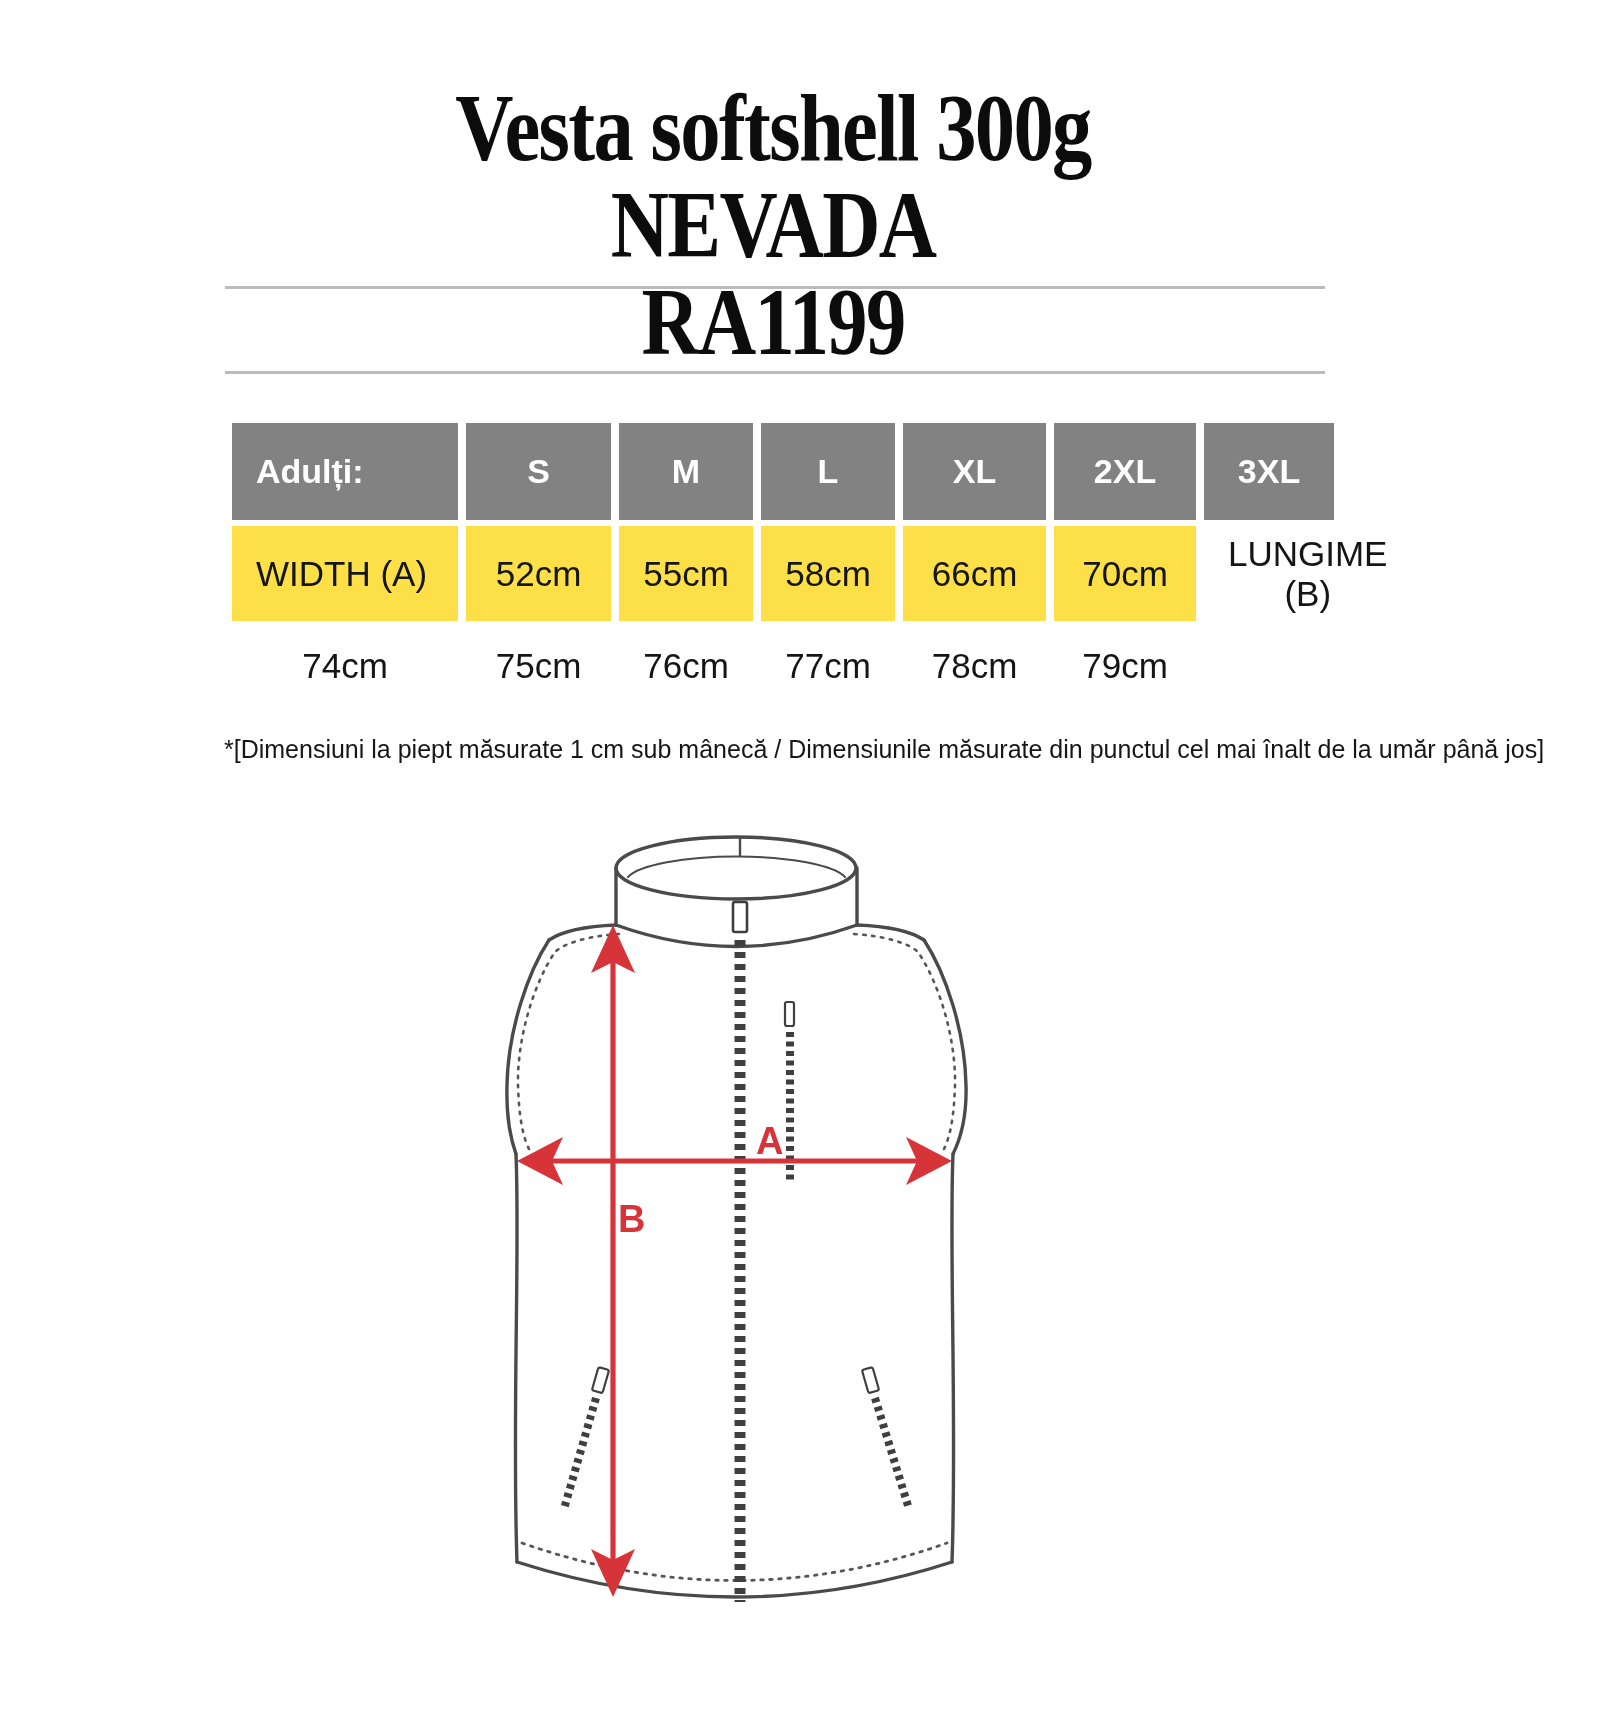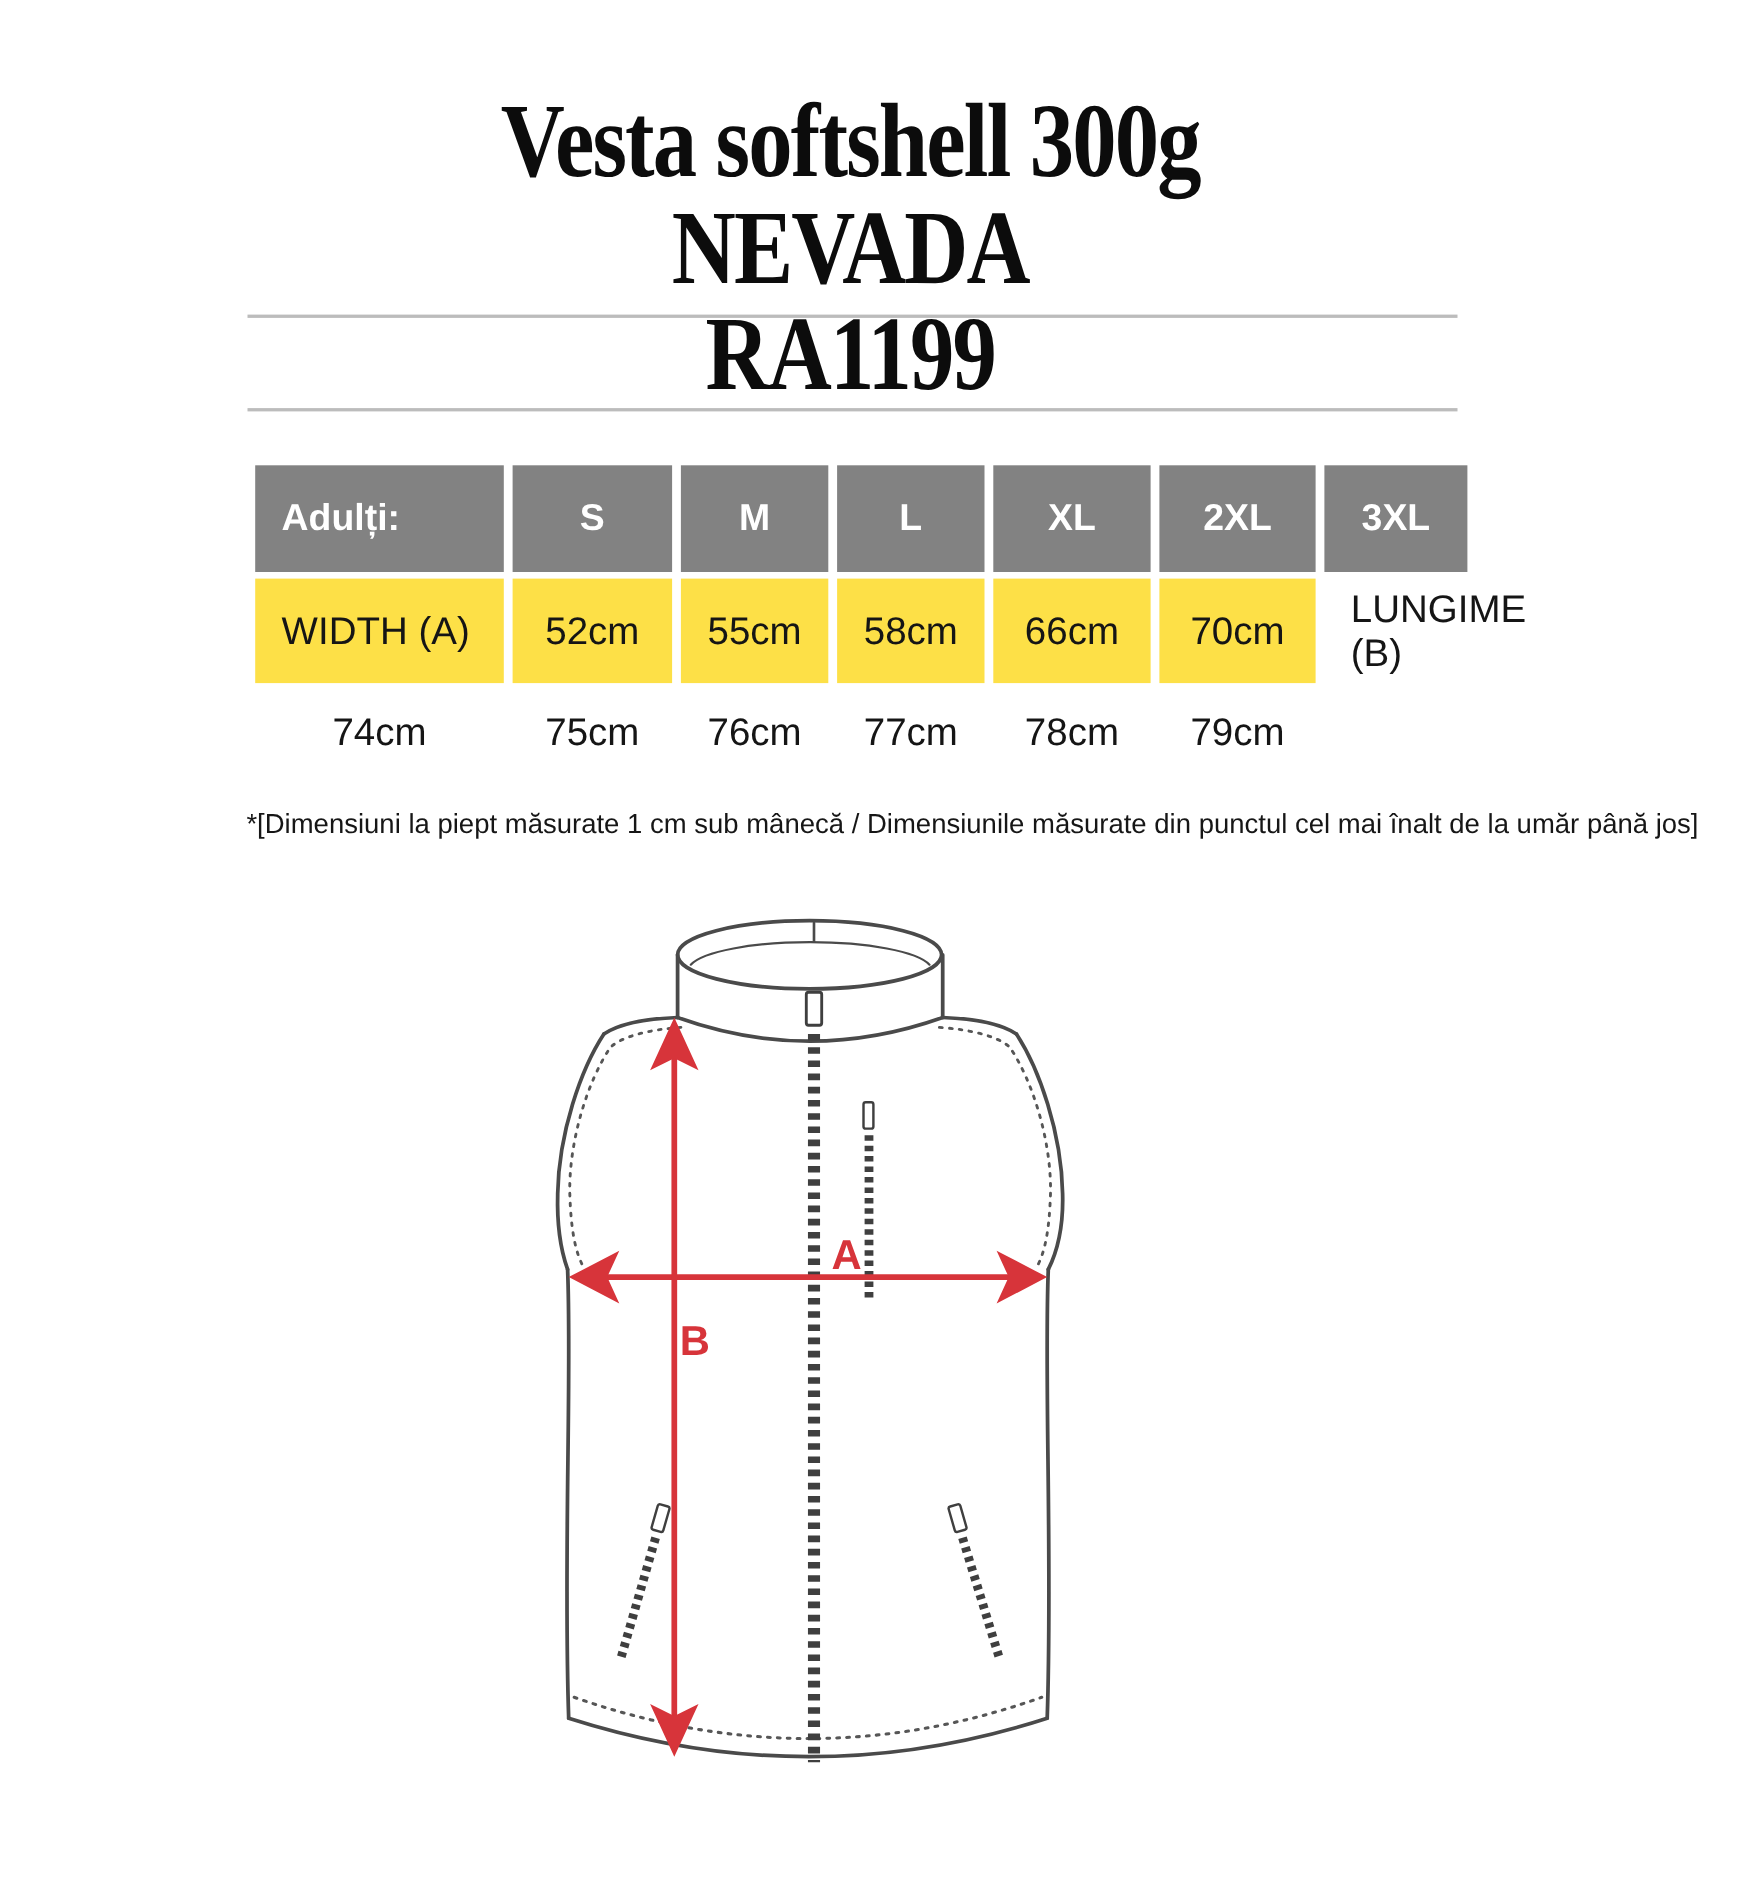--- a/index.html
+++ b/index.html
@@ -43,20 +43,21 @@
   .size-table {
     position: absolute; top: 423px; left: 22px;
     display: grid;
     grid-template-columns: 226px 145px 134px 134px 143px 142px 130px;
     grid-template-rows: 97px 95px 78px;
     column-gap: 8px; row-gap: 6px;
   }
   .cell {
     display: flex; align-items: center; justify-content: center;
     font-size: 35px;
+    text-align: center;
   }
   .cell.label { justify-content: flex-start; padding-left: 24px; }
   .cell.th { background: #828282; color: #ffffff; font-weight: bold; font-size: 34px; }
   .cell.light { background: #fde047; color: #151515; }
   .cell.plain { background: #ffffff; color: #151515; }
   .footnote {
     position: absolute; top: 735px; left: 14px; width: 1130px;
     font-size: 25px; color: #161616; letter-spacing: 0px;
     white-space: nowrap;
   }

